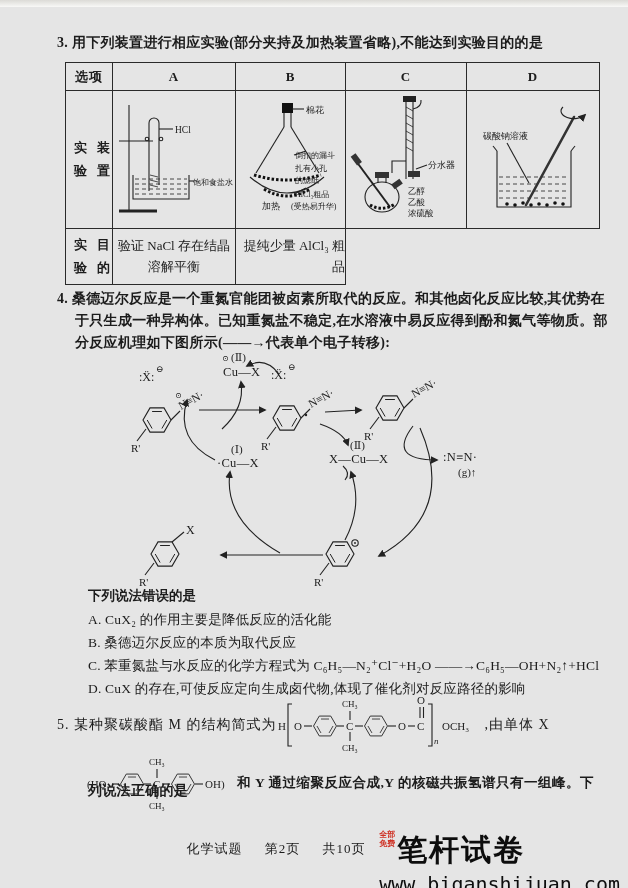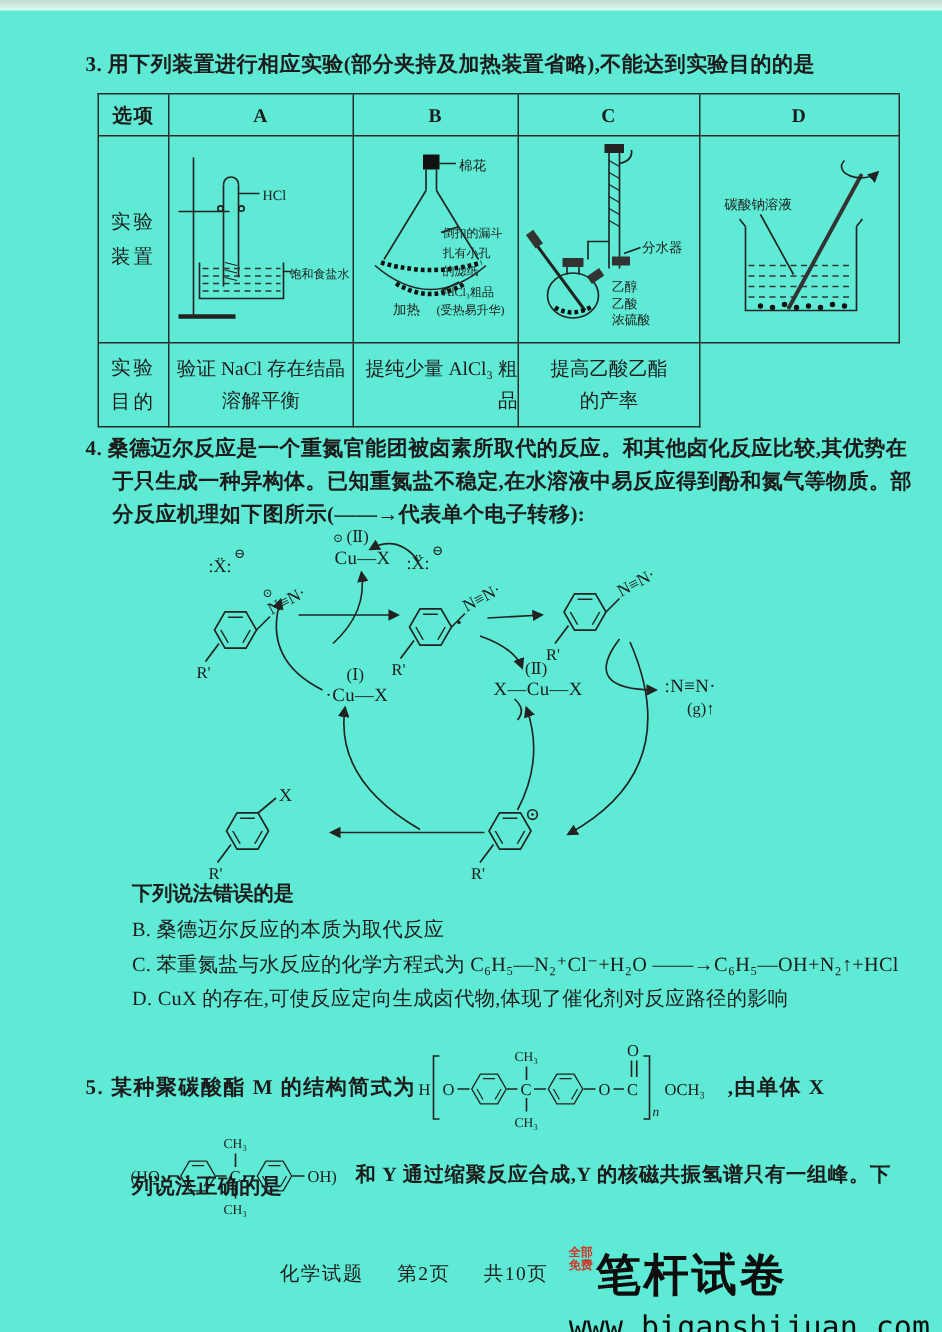--- a/index.html
+++ b/index.html
@@ -1,54 +1,54 @@
 <!DOCTYPE html>
 <html><head>
 <meta charset="utf-8">
 <style>
   html,body{margin:0;padding:0;background:#888;}
   .page{
     position:relative;width:628px;height:888px;margin:0 auto;
-    background:#5eead4;overflow:hidden;
+    background:#e5e5e5;overflow:hidden;
     font-family:"Liberation Serif","DejaVu Serif",serif;color:#1c1c1c;
   }
   .scan-top{position:absolute;top:0;left:0;right:0;height:7px;
     background:linear-gradient(#d9d8d3,#fdfdfb);opacity:.8;}
   .stem{position:absolute;font-size:14px;font-weight:bold;letter-spacing:.3px;white-space:nowrap;}
   
   .q3-table{
     position:absolute;left:65px;top:62px;
     display:grid;grid-template-columns:47px 123px 110px 121px 133px;
     grid-template-rows:28px 138px 56px;
     border-top:1.4px solid #2a2a2a;border-left:1.4px solid #2a2a2a;
   }
   .q3-table .cell{
     border-right:1.4px solid #2a2a2a;border-bottom:1.4px solid #2a2a2a;
     display:flex;align-items:center;justify-content:center;
     font-size:13px;text-align:right;position:relative;overflow:hidden;
   }
   .hdr{font-weight:bold;letter-spacing:1px;}
-  .rowlab{flex-direction:column;line-height:1.7;font-weight:normal;letter-spacing:2px;}
+  .rowlab{flex-direction:row;line-height:1.7;font-weight:bold;letter-spacing:2px;}
   .purpose{flex-direction:column;line-height:1.55;font-size:12.5px;font-family:Liberation Serif, serif;}
   .appcell{align-items:flex-start;justify-content:flex-start;}
   svg text{font-family:"Liberation Serif","DejaVu Serif",serif;fill:#1c1c1c;}
   .lb8{font-size:8px;} .lb85{font-size:8.5px;} .lb9{font-size:9px;} .lb95{font-size:9.5px;} .lb11{font-size:11px;} .lb115{font-size:11.5px;} .lb12{font-size:12px;}
   .chem{font-size:12.5px;letter-spacing:.3px;}
   .ln{stroke:#222;stroke-width:1.1;fill:none;}
   .dash{stroke:#333;stroke-width:.9;fill:none;stroke-dasharray:4 3;}
   .blob{stroke:#111;stroke-width:3;fill:none;stroke-dasharray:2.5 2;}
   .arrow{stroke:#222;stroke-width:1.1;fill:none;}
   
   .q4-mech{position:absolute;left:95px;top:348px;}
   .options{position:absolute;left:88px;top:588px;font-size:13.5px;line-height:16px;}
   .options .opt{margin-bottom:7px;white-space:nowrap;letter-spacing:.2px;}
   .options .qline{font-weight:bold;margin-bottom:8px;}
   
   .q5row{position:absolute;display:flex;align-items:center;white-space:nowrap;}
-  .q5txt{font-size:14px;font-weight:bold;letter-spacing:1px;}
+  .q5txt{font-size:14px;font-weight:normal;letter-spacing:1px;}
   .q5txt2{font-size:13.5px;font-weight:bold;letter-spacing:.5px;}
   
   .footer{position:absolute;left:0;top:840px;width:552px;text-align:center;
     font-size:13px;letter-spacing:1px;}
   .footer span{margin:0 9px;}
   .wm{position:absolute;right:8px;top:830px;text-align:left;}
   .wm-row{display:flex;align-items:flex-start;}
   .wm-free{color:#cf3326;font-size:8px;line-height:1.15;font-weight:bold;margin-right:2px;margin-bottom:4px;
     font-family:"Liberation Sans","DejaVu Sans",sans-serif;}
   .wm-brand{font-size:30px;font-weight:bold;letter-spacing:2px;color:#0d0d0d;
@@ -197,24 +197,20 @@
       <span>目的</span>
     </div>
     <div class="cell purpose">
       <span>验证 NaCl 存在结晶</span>
       <span>溶解平衡</span>
     </div>
     <div class="cell purpose">
       <span>提纯少量 AlCl₃ 粗品</span>
       <span></span>
     </div>
-    <div class="cell purpose">
-      <span>提高乙酸乙酯</span>
-      <span>的产率</span>
-    </div>
   </div>
 
   <div class="stem" style="left:57px;top:290px;">4. 桑德迈尔反应是一个重氮官能团被卤素所取代的反应。和其他卤化反应比较,其优势在</div>
   <div class="stem" style="left:75px;top:312px;">于只生成一种异构体。已知重氮盐不稳定,在水溶液中易反应得到酚和氮气等物质。部</div>
   <div class="stem" style="left:75px;top:334px;">分反应机理如下图所示(——→代表单个电子转移):</div>
 
   <svg class="q4-mech" width="520" height="245">
 
     <use href="#bz" x="62" y="72"></use>
     <line class="ln" x1="51" y1="81" x2="42" y2="93"></line>
@@ -278,20 +274,21 @@
     <path class="arrow" d="M318,78 Q292,112 342,112" marker-end="url(#ah)"></path>
     <path class="arrow" d="M325,80 Q362,165 284,208" marker-end="url(#ah)"></path>
     <path class="arrow" d="M250,192 Q268,158 256,124" marker-end="url(#ah)"></path>
     <line class="arrow" x1="228" y1="207" x2="126" y2="207" marker-end="url(#ah)"></line>
     <path class="arrow" d="M185,205 Q128,172 135,124" marker-end="url(#ah)"></path>
     <path class="arrow" d="M120,112 Q80,92 92,52" marker-end="url(#ah)"></path>
   </svg>
 
   <div class="options">
     <div class="qline">下列说法错误的是</div>
+    <div class="opt">A. CuX₂ 的作用主要是降低反应的活化能</div>
     <div class="opt">B. 桑德迈尔反应的本质为取代反应</div>
     <div class="opt">C. 苯重氮盐与水反应的化学方程式为 C₆H₅—N₂⁺Cl⁻+H₂O ——→C₆H₅—OH+N₂↑+HCl</div>
     <div class="opt">D. CuX 的存在,可使反应定向生成卤代物,体现了催化剂对反应路径的影响</div>
   </div>
 
   <div class="q5row" style="left:57px;top:694px;">
     <span class="q5txt">5. 某种聚碳酸酯 M 的结构简式为</span>
     <svg width="208" height="62">
       <text class="lb11" x="2" y="36">H</text>
       <path class="ln" d="M16,10 L12,10 L12,52 L16,52"></path>

